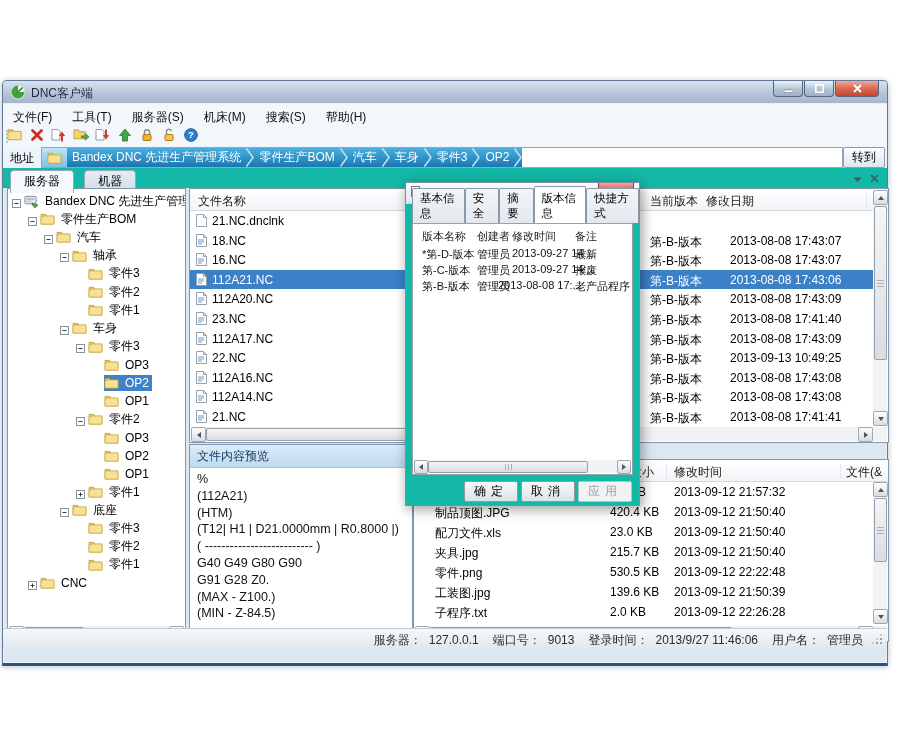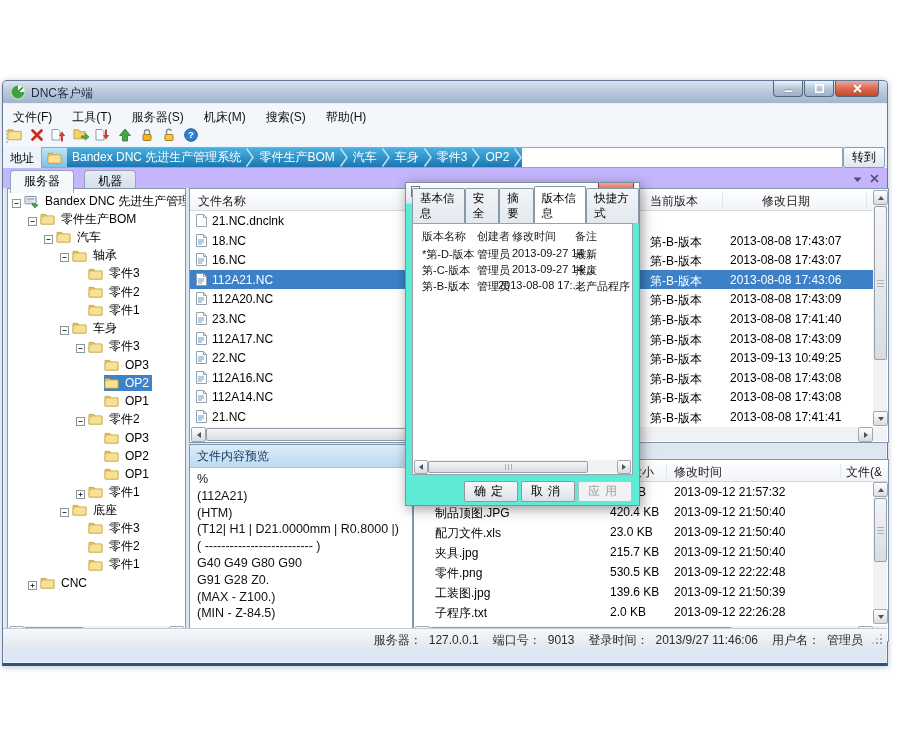--- a/index.html
+++ b/index.html
@@ -32,21 +32,21 @@
   .addr-label{position:absolute;left:7px;top:4px;font-size:12px;}
   .addr-box{position:absolute;left:38px;top:1px;width:800px;height:19px;background:#fff;
             border:1px solid #94a7bd;display:flex;overflow:hidden;}
   .crumbbar{display:flex;align-items:stretch;background:linear-gradient(#49b0e0,#1a77b1);}
   .crumb-folder{display:flex;align-items:center;padding:0 5px;background:linear-gradient(#bfe4f5,#7fc2e4);}
   .crumb{color:#fff;padding:0 5px;line-height:19px;font-size:12px;white-space:nowrap;}
   .chev{display:flex;align-items:center;}
   .go-btn{position:absolute;right:2px;top:1px;width:40px;height:19px;line-height:18px;text-align:center;
           border:1px solid #8a9cb2;border-radius:2px;background:linear-gradient(#fcfdfe,#dfe6ee);font-size:12px;}
   
-  .tabstrip{position:absolute;left:0;top:87px;right:0;height:20px;background:#c4b5fd;}
+  .tabstrip{position:absolute;left:0;top:87px;right:0;height:20px;background:#14b8a6;}
   .ptab{position:relative;display:inline-block;margin-left:7px;top:2px;padding:2px 13px 3px 13px;font-size:12px;
         border:1px solid #93a5ba;border-bottom:none;border-radius:4px 4px 0 0;background:linear-gradient(#e4ebf3,#d2dde9);}
   .ptab.active{background:#f6f9fc;z-index:2;}
   .strip-icons{position:absolute;right:8px;top:4px;display:flex;gap:8px;align-items:center;}
   
   .panel{position:absolute;background:#fff;border:1px solid #8296ac;}
   
   .tree{left:4px;top:107px;width:177px;height:452px;overflow:hidden;}
   .tree-row{height:18.2px;display:flex;align-items:center;white-space:nowrap;}
   .exp{width:9px;height:9px;margin-right:3px;flex:0 0 9px;}
@@ -87,21 +87,21 @@
   
   .statusbar{position:absolute;left:0;top:547px;right:0;height:19px;
              background:linear-gradient(#f6f8fa,#e2e8ef);border-top:1px solid #c2ccd8;}
   .status-text{position:absolute;right:24px;top:3px;font-size:12px;color:#2b2b2b;white-space:nowrap;}
   .status-text b{font-weight:normal;margin-left:14px;}
   .status-text i{font-style:normal;margin-left:7px;}
   .grip{position:absolute;right:5px;bottom:4px;width:10px;height:10px;}
   .grip::before{content:"";position:absolute;right:0;bottom:0;width:2px;height:2px;background:#96a2b0;
                 box-shadow:-4px 0 #96a2b0,0 -4px #96a2b0,-4px -4px #c3ccd6,-8px 0 #c3ccd6,0 -8px #c3ccd6;}
   
-  .dialog{position:absolute;left:405px;top:182px;width:233px;height:322px;background:#5eead4;
+  .dialog{position:absolute;left:405px;top:182px;width:233px;height:322px;background:#14b8a6;
           border:1px solid #7f8da0;box-shadow:2px 3px 12px rgba(0,0,0,.4);z-index:50;}
   .dlg-title{position:absolute;left:0;top:0;right:0;height:20px;background:linear-gradient(#fbfdfe,#dde6f0);
              border-bottom:1px solid #cfd8e2;}
   .dlg-title .dico{position:absolute;left:5px;top:3px;}
   .dlg-title .dtxt{position:absolute;left:23px;top:4px;font-size:12px;color:#222;}
   .dlg-close{position:absolute;right:5px;top:0;width:34px;height:15px;border:1px solid #97382b;border-top:none;
              border-radius:0 0 4px 4px;background:linear-gradient(#f2a79b,#d9604a 50%,#c03a24);
              display:flex;align-items:center;justify-content:center;}
   .dlg-tabs{position:absolute;left:6px;top:23px;height:17px;display:flex;align-items:flex-end;}
   .dtab{padding:2px 7px 2px 7px;font-size:11.5px;border:1px solid #8a99a8;border-bottom:none;
@@ -551,21 +551,21 @@
           <span class="tri-r"></span>
         </span>
     </div>
   </div>
 
   <div class="panel" id="filelist" style="left:186px;top:107px;width:698px;height:253px;">
     <div class="lv-header">
       <span style="left:8px;">文件名称</span>
       <span style="left:352px;">ID</span>
       <span style="left:460px;">当前版本</span>
-      <span style="left:572px;">修改日期</span>
+      <span style="left:516px;">修改日期</span>
       <span class="hsep" style="left:344px;"></span>
         <span class="hsep" style="left:428px;"></span>
       <span class="hsep" style="left:532px;"></span>
         <span class="hsep" style="left:676px;"></span>
     </div>
     <div id="filerows">
         <div class="lrow" style="top: 22px; width: 684px;">
           <span style="left: 6px; top: 3px;"><svg width="11" height="13" viewBox="0 0 11 13">
               <path d="M0.5 0.5h7l3 3v9h-10z" fill="#fff" stroke="#9aa6b2"></path>
               <path d="M7.5 0.5v3h3" fill="none" stroke="#9aa6b2"></path>

